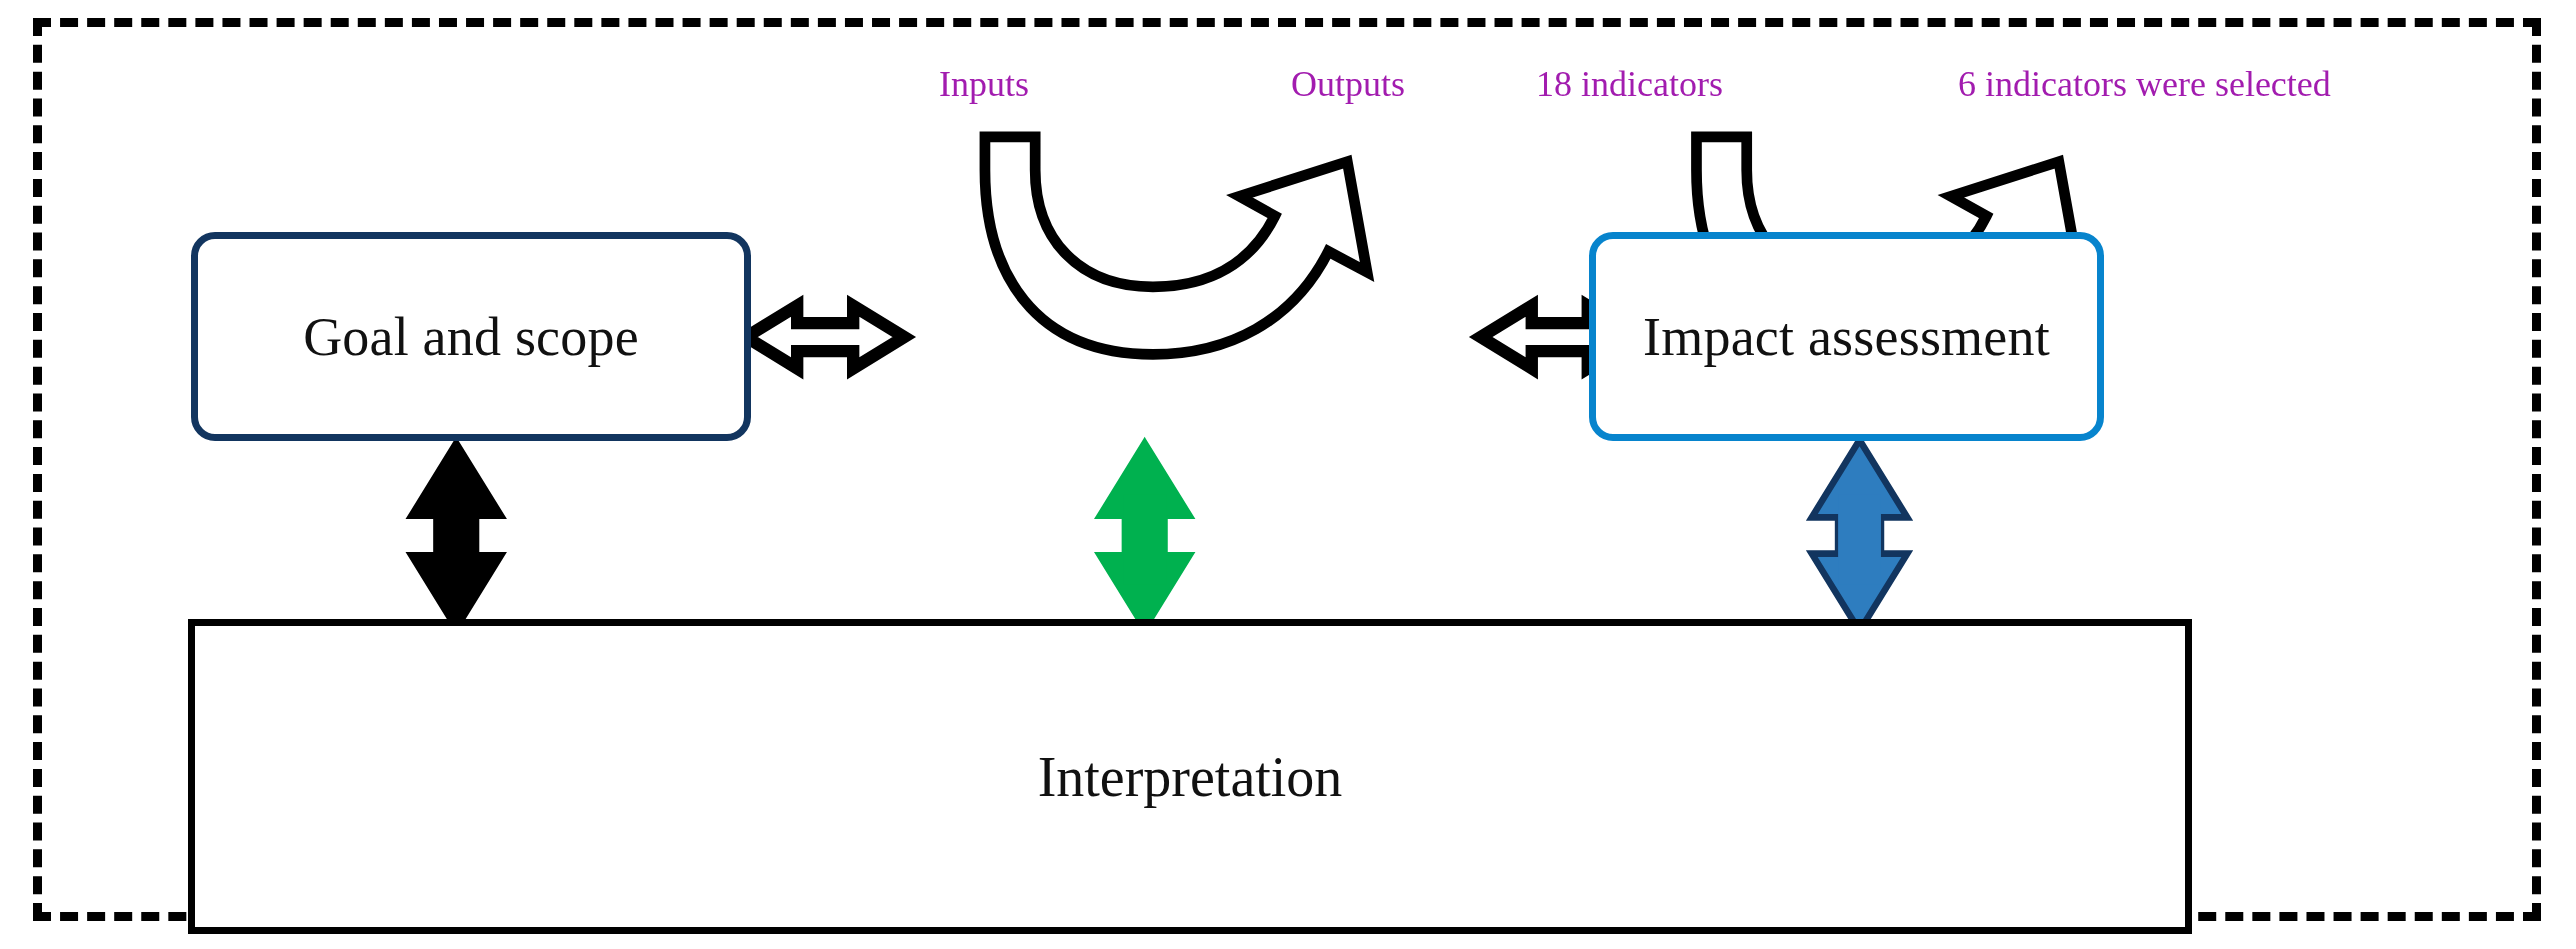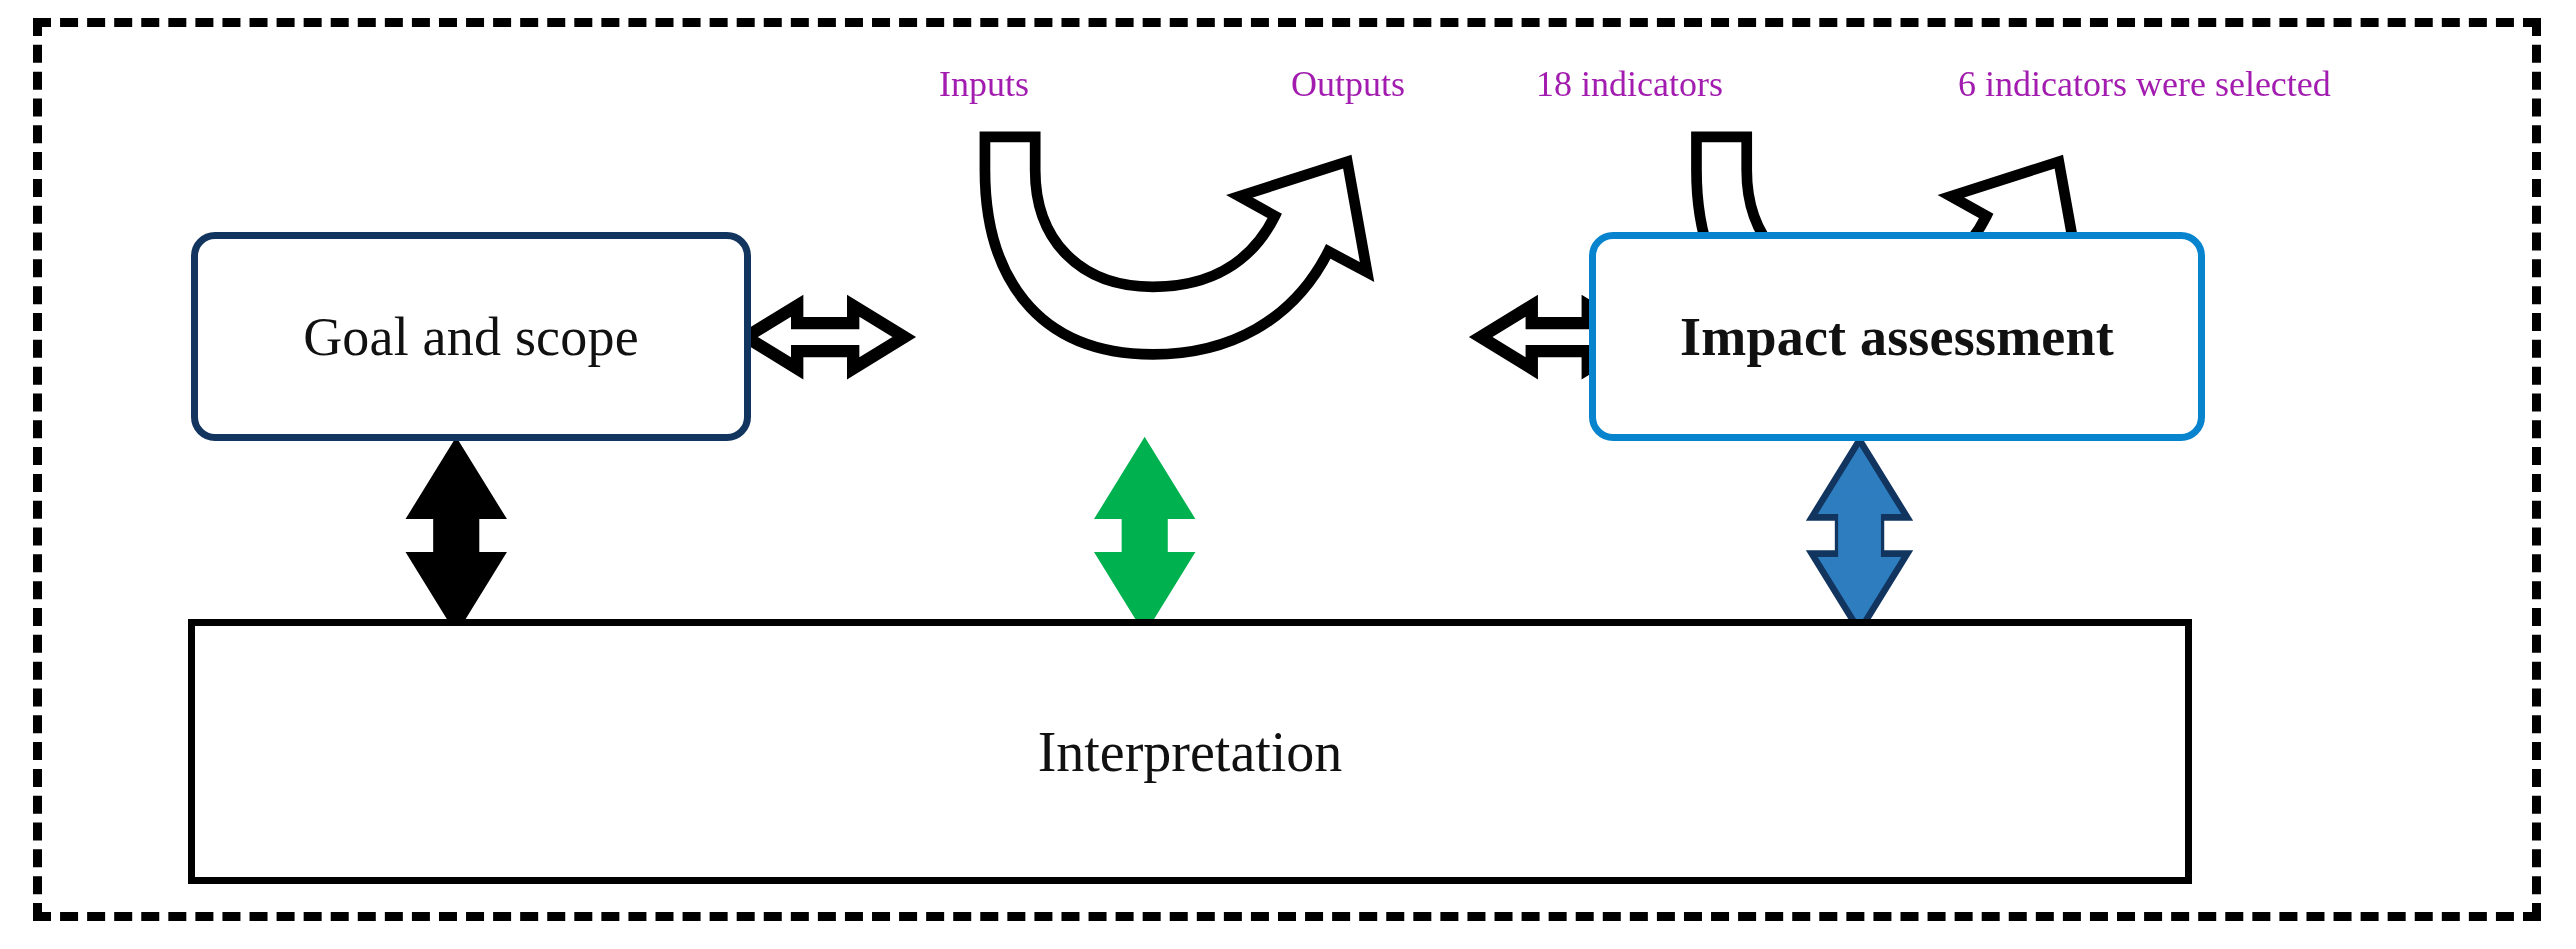--- a/index.html
+++ b/index.html
@@ -66,33 +66,32 @@
   #box-inventory {
     left: 863px;
     top: 232px;
     width: 624px;
     height: 209px;
     border: 7.4px solid #00b14f;
   }
   #box-impact {
     left: 1589px;
     top: 232px;
-    width: 616px;
+    width: 515px;
     height: 209px;
     border: 7.4px solid #0784cd;
-    font-weight: bold;
   }
 
   
   #box-interpretation {
     position: absolute;
     left: 188px;
     top: 619px;
     width: 2004px;
-    height: 265px;
+    height: 315px;
     box-sizing: border-box;
     border: 7.4px solid #000000;
     background: #ffffff;
     display: flex;
     align-items: center;
     justify-content: center;
   }
   #box-interpretation .box-label {
     font-size: 56px;
     color: #111111;

